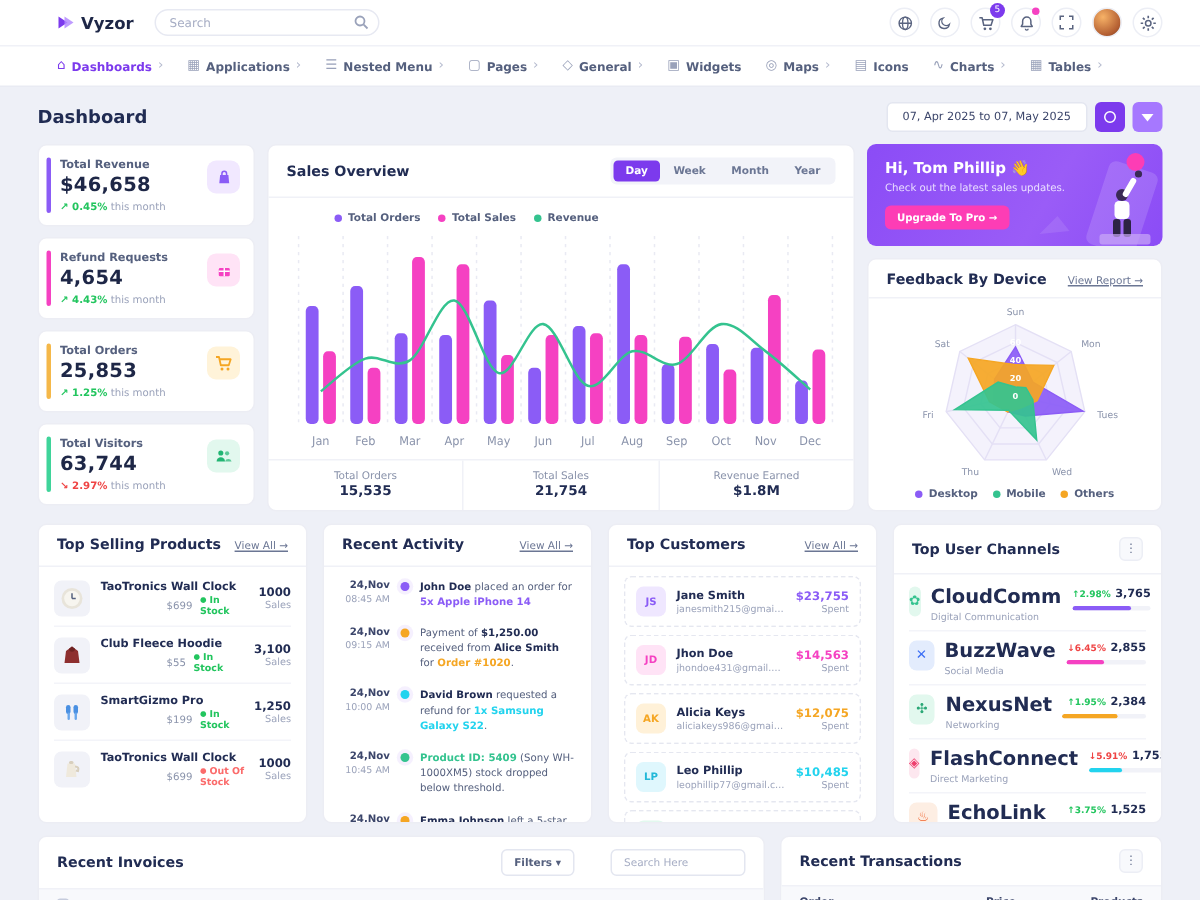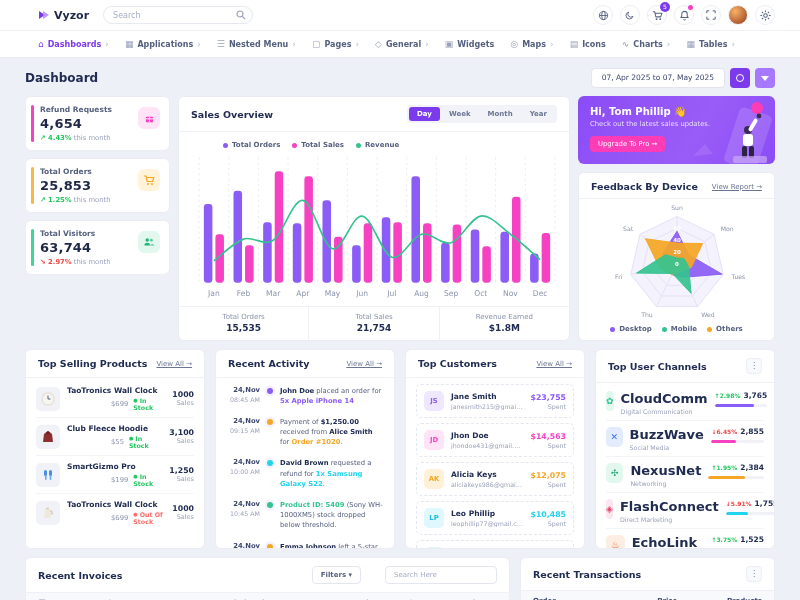--- a/index.html
+++ b/index.html
@@ -71,21 +71,21 @@
   .totals-row { display:flex; border-top:1px solid #f0f1f7; }
   .tot { flex:1; text-align:center; padding:6px 0 7px; border-right:1px solid #f0f1f7; }
   .tot:last-child { border-right:none; }
   .tot-label { font-size:7px; color:#8a93ab; }
   .tot-value { font-size:9px; font-weight:bold; color:#212c53; margin-top:2px; }
 
   
   .greet-card { position:relative; height:68px; border-radius:6px; background:linear-gradient(120deg,#8b4cf6,#9a5cf7 60%,#8b4cf6); overflow:hidden; padding:10px 12px; color:#fff; }
   .greet-title { font-size:10px; font-weight:bold; }
   .greet-sub { font-size:6.8px; color:#e9ddff; margin-top:3px; }
-  .greet-btn { margin-top:8px; background:#fd3db5; color:#fff; border:none; border-radius:4px; font-size:6.8px; font-weight:normal; padding:4px 8px; cursor:pointer; font-family:inherit; }
+  .greet-btn { margin-top:8px; background:#fd3db5; color:#fff; border:none; border-radius:4px; font-size:6.8px; font-weight:bold; padding:4px 8px; cursor:pointer; font-family:inherit; }
   .greet-art { position:absolute; right:0; top:0; height:100%; }
 
   
   .visitors-card { height:169px; display:flex; flex-direction:column; }
   .link { font-size:7px; color:#6b7694; text-decoration:underline; cursor:pointer; }
   .radar-wrap { flex:1; display:flex; align-items:center; justify-content:center; border-top:1px solid #f0f1f7; }
   .radar-legend { display:flex; justify-content:center; gap:10px; padding:0 0 7px; }
 
   
   .grid-mid { display:flex; gap:10px; margin-top:8px; }
@@ -138,21 +138,21 @@
 
   .dots-btn { width:16px; height:16px; border:1px solid #eceef5; background:#f8f9fc; border-radius:4px; color:#6b7694; font-size:8px; line-height:14px; text-align:center; cursor:pointer; }
 
   
   .grid-bottom { display:flex; gap:10px; margin-top:8px; }
   .invoices-card { width:485px; height:60px; }
   .trans-card { flex:1; height:60px; }
   .inv-head { display:flex; align-items:center; padding:8px 12px; gap:24px; }
   .inv-head .card-title { margin-right:auto; }
   .filter-btn { font-size:7px; color:#55607e; background:#fff; border:1px solid #e3e6f0; border-radius:4px; padding:4px 8px; cursor:pointer; font-family:inherit; font-weight:bold; }
-  .mini-search { width:112px; height:18px; border:1px solid #e3e6f0; border-radius:4px; font-size:7px; padding:0 8px; color:#2a3356; outline:none; font-family:inherit; }
+  .mini-search { width:90px; height:18px; border:1px solid #e3e6f0; border-radius:4px; font-size:7px; padding:0 8px; color:#2a3356; outline:none; font-family:inherit; }
   .mini-search::placeholder { color:#a6adc4; }
   .thead { display:flex; background:#f8f9fc; border-top:1px solid #f0f1f7; padding:6px 12px; }
   .th { font-size:7px; font-weight:bold; color:#3c466b; }
   .cbx { width:8px; height:8px; border:1px solid #c6ccdd; border-radius:2px; background:#fff; margin-right:10px; cursor:pointer; }
 
   svg text { font-family:"DejaVu Sans","Liberation Sans",sans-serif; }
 </style>
 </head>
 <body>
 
@@ -288,20 +288,31 @@
         <button class="sq-btn lite">
             <span class="chev-ic"></span>
           </button>
       </div>
     </div>
 
     <div class="grid-top">
 
       <div class="stat-col">
 
+        <div class="card stat-card" style="--ac:#8b5cf6">
+          <div class="stat-label">Total Revenue</div>
+          <div class="stat-value">$46,658</div>
+          <div class="stat-change"><span class="chg up"><span>↗</span> <span>0.45%</span></span> <span>this month</span></div>
+          <div class="stat-ic" style="background:#f1e8ff">
+            <svg width="11" height="11" viewBox="0 0 12 12">
+                <path d="M3 4 h6 l.6 6 H2.4 Z" fill="#8b5cf6"></path>
+                <path d="M4.3 4 V3 a1.7 1.7 0 0 1 3.4 0 v1" fill="none" stroke="#8b5cf6" stroke-width="1.1"></path>
+              </svg>
+          </div>
+        </div>
 
         <div class="card stat-card" style="--ac:#f541c2">
           <div class="stat-label">Refund Requests</div>
           <div class="stat-value">4,654</div>
           <div class="stat-change"><span class="chg up"><span>↗</span> <span>4.43%</span></span> <span>this month</span></div>
           <div class="stat-ic" style="background:#ffe3f6">
             <svg width="11" height="11" viewBox="0 0 12 12">
                 <rect x="2" y="4" width="8" height="6" rx="1" fill="#f541c2"></rect>
                 <line x1="6" y1="4" x2="6" y2="10" stroke="#fff" stroke-width="1"></line>
                 <line x1="2" y1="6.4" x2="10" y2="6.4" stroke="#fff" stroke-width="1"></line>

